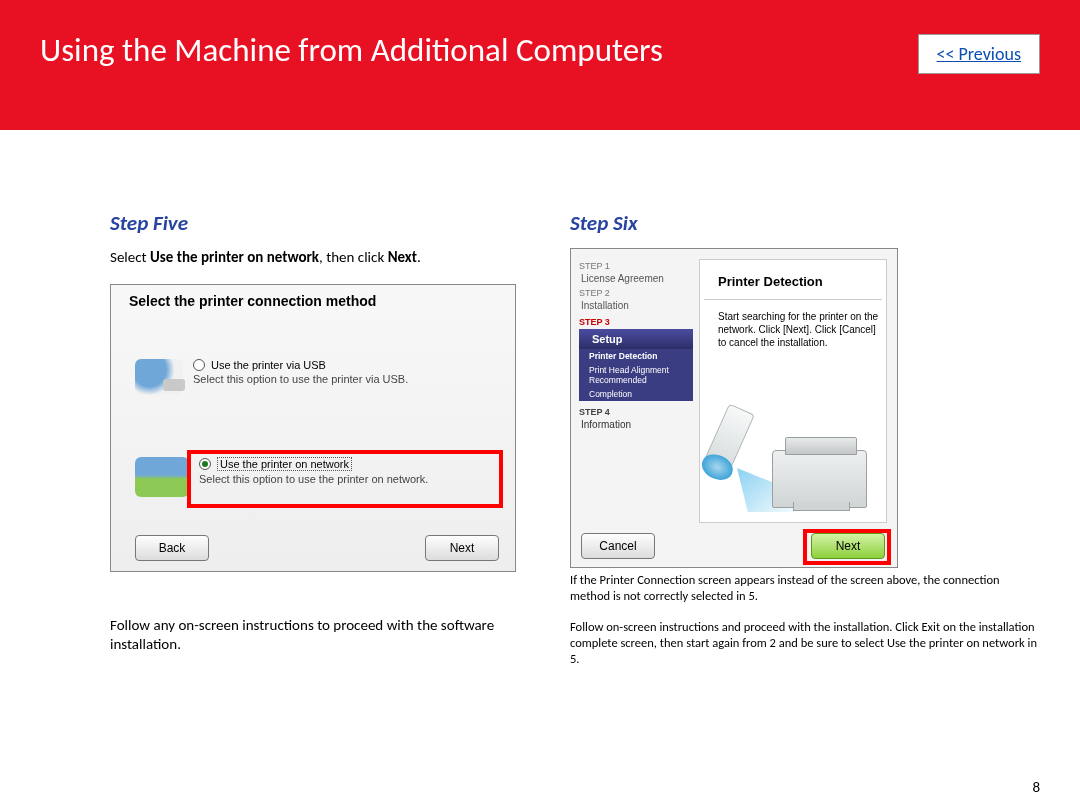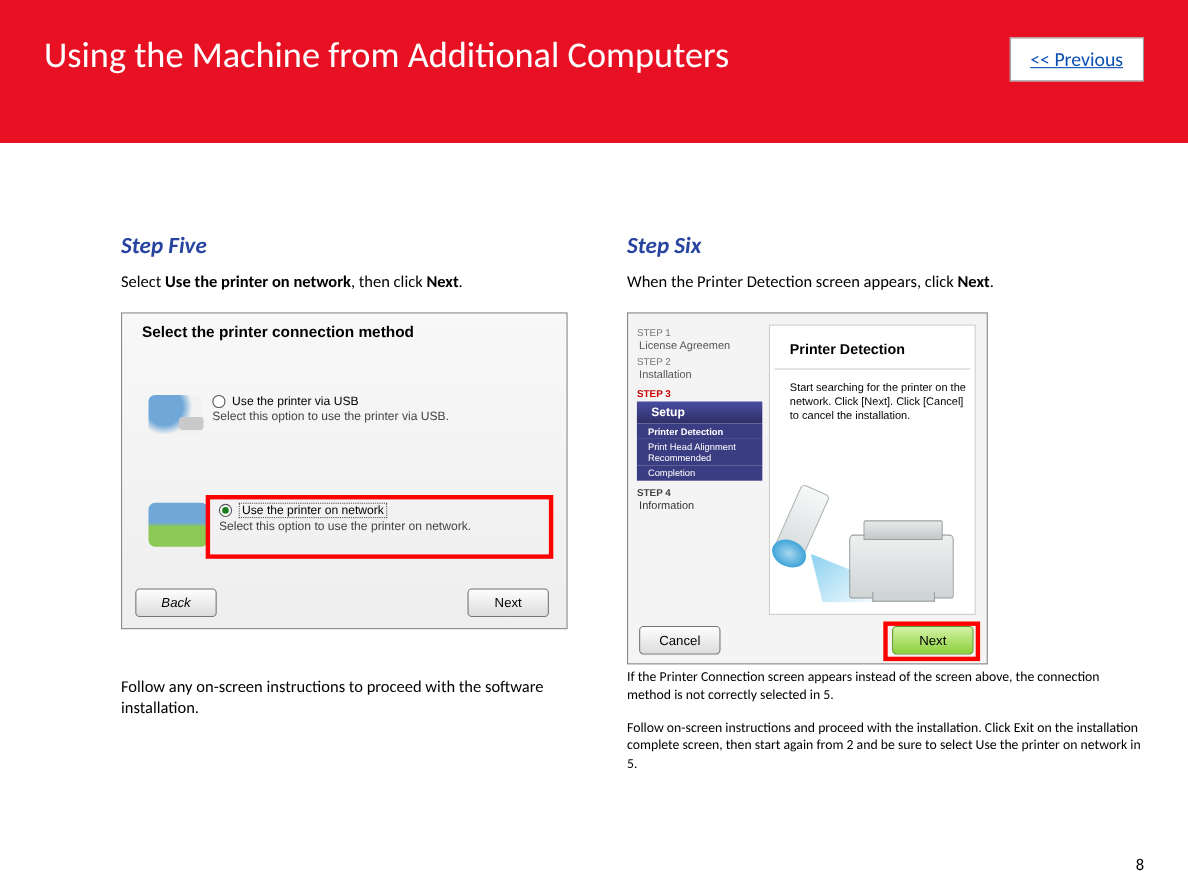--- a/index.html
+++ b/index.html
@@ -28,21 +28,21 @@
   .opt-icon2 { width: 54px; height: 40px; background: linear-gradient(#6fa7d9 0 45%, #8dc955 55% 100%); border-radius: 6px; }
   .radio-row { display:flex; align-items:center; gap:6px; }
   .radio { width:12px; height:12px; border:1px solid #555; border-radius:50%; background:#fff; display:inline-block; position:relative; }
   .radio.on::after { content:""; position:absolute; top:2px; left:2px; width:6px; height:6px; border-radius:50%; background:#1a7f1a; }
   .opt-text { display:flex; flex-direction:column; gap:2px; }
   .opt-label { font-size: 11px; }
   .opt-desc { font-size: 11px; color: #444; }
   .highlight-box { position:absolute; border: 4px solid #ff0000; }
   .hl1 { top: 165px; left: 76px; width: 316px; height: 58px; }
   .shot-btn { position:absolute; width:74px; height:26px; border:1px solid #777; border-radius:4px; background:linear-gradient(#fefefe,#dcdcdc); font-size:12px; display:flex; align-items:center; justify-content:center; }
-  .shot1-back { left:12px; bottom:10px;font-style:italic; }
+  .shot1-back { left:24px; bottom:10px; }
   .shot1-next { right:16px; bottom:10px; }
 
   
   .shot2 { border:1px solid #888; background:#f4f4f4; width: 328px; height: 320px; position: relative; font-family: Tahoma, sans-serif; }
   .shot2-sidebar { position:absolute; left:8px; top:8px; width:114px; font-size: 9px; color:#555; }
   .sb-step { color:#777; margin-top:4px; }
   .sb-line { font-size:10px; margin-left:2px; margin-top:2px; color:#555; }
   .sb-step3 { color:#cc0000; font-weight:bold; margin-top:6px; font-size:9px; }
   .sb-setup { background: linear-gradient(#4a4da0,#2d2e67); color:#fff; font-size:11px; padding:4px 13px; margin-top:2px; font-weight:bold; }
   .sb-sub { background:#3b3d82; color:#fff; font-size:8.5px; padding:2px 10px; }
@@ -120,23 +120,20 @@
 
         <div class="shot-btn shot1-back">Back</div>
         <div class="shot-btn shot1-next">Next</div>
       </div>
 
       <div class="followup">Follow any on-screen instructions to proceed with the software installation.</div>
     </div>
 
     <div class="col col-right">
       <div class="step-title">Step Six</div>
-      <div class="instr">
-        <span>When the Printer Detection screen appears, click </span><span class="bold">Next</span><span>.</span>
-      </div>
 
       <div class="shot2">
         <div class="shot2-sidebar">
           <div class="sb-step">STEP 1</div>
           <div class="sb-line">License Agreemen</div>
           <div class="sb-step">STEP 2</div>
           <div class="sb-line">Installation</div>
           <div class="sb-step3">STEP 3</div>
           <div class="sb-setup">Setup</div>
           <div class="sb-sub on">Printer Detection</div>

